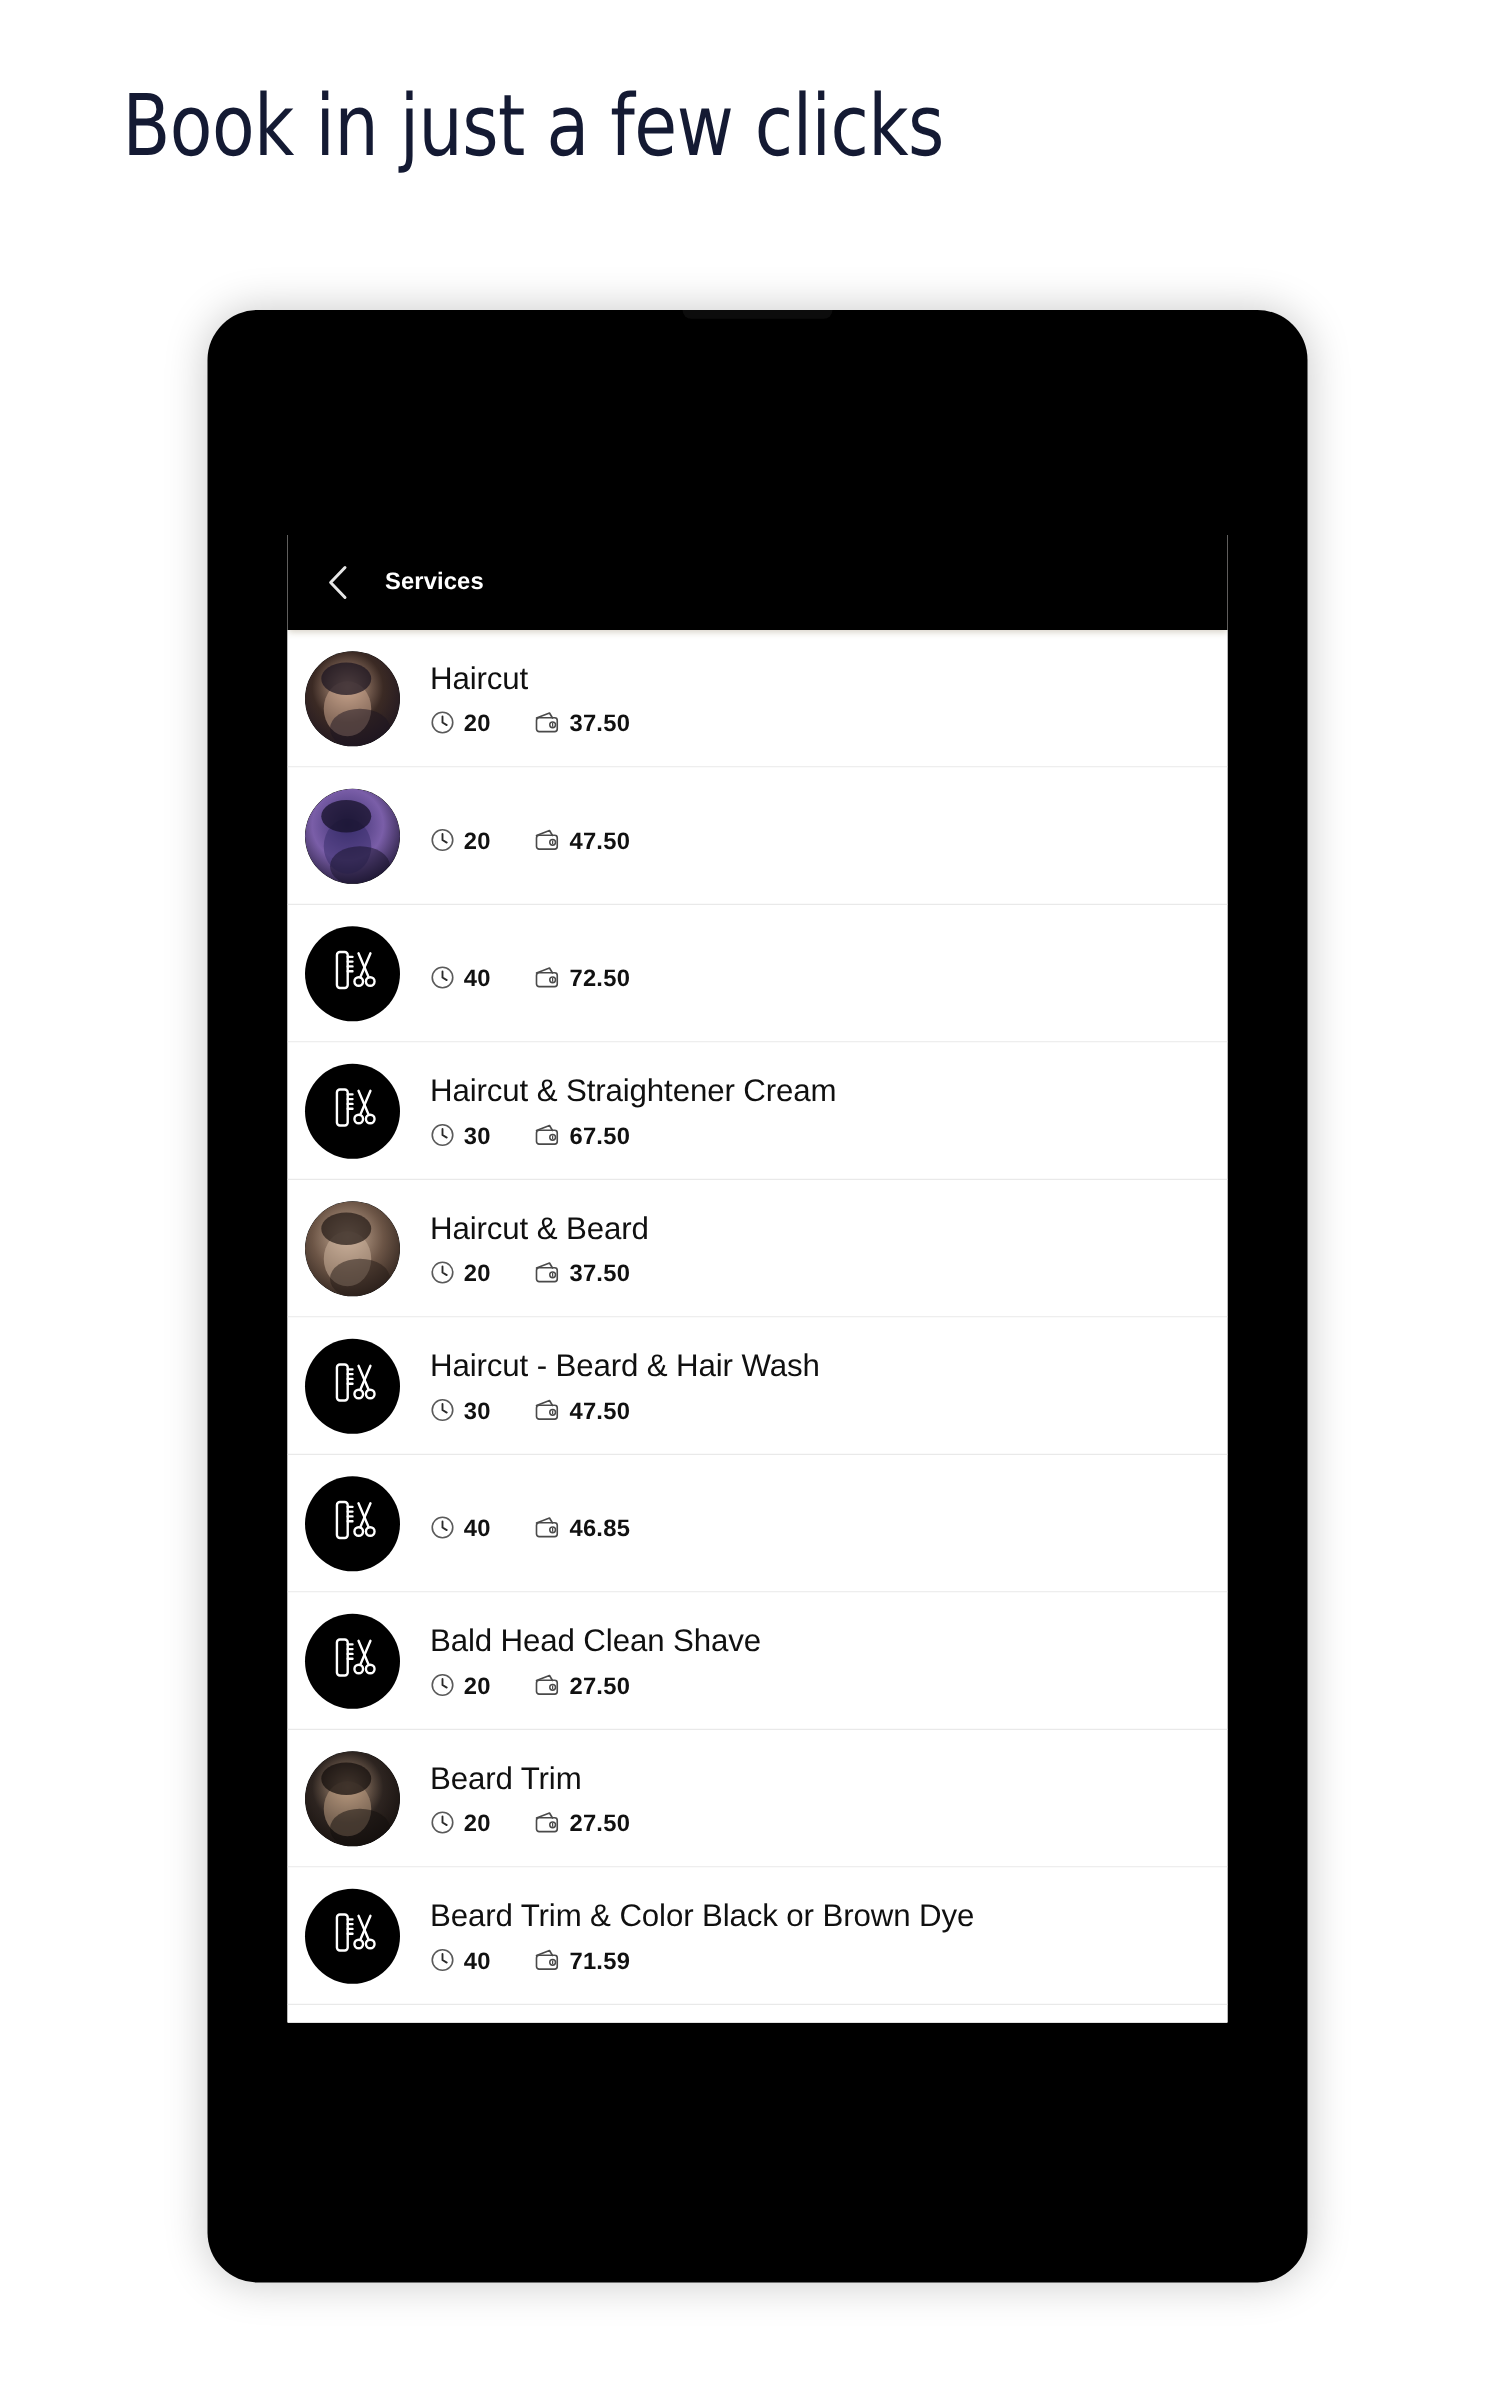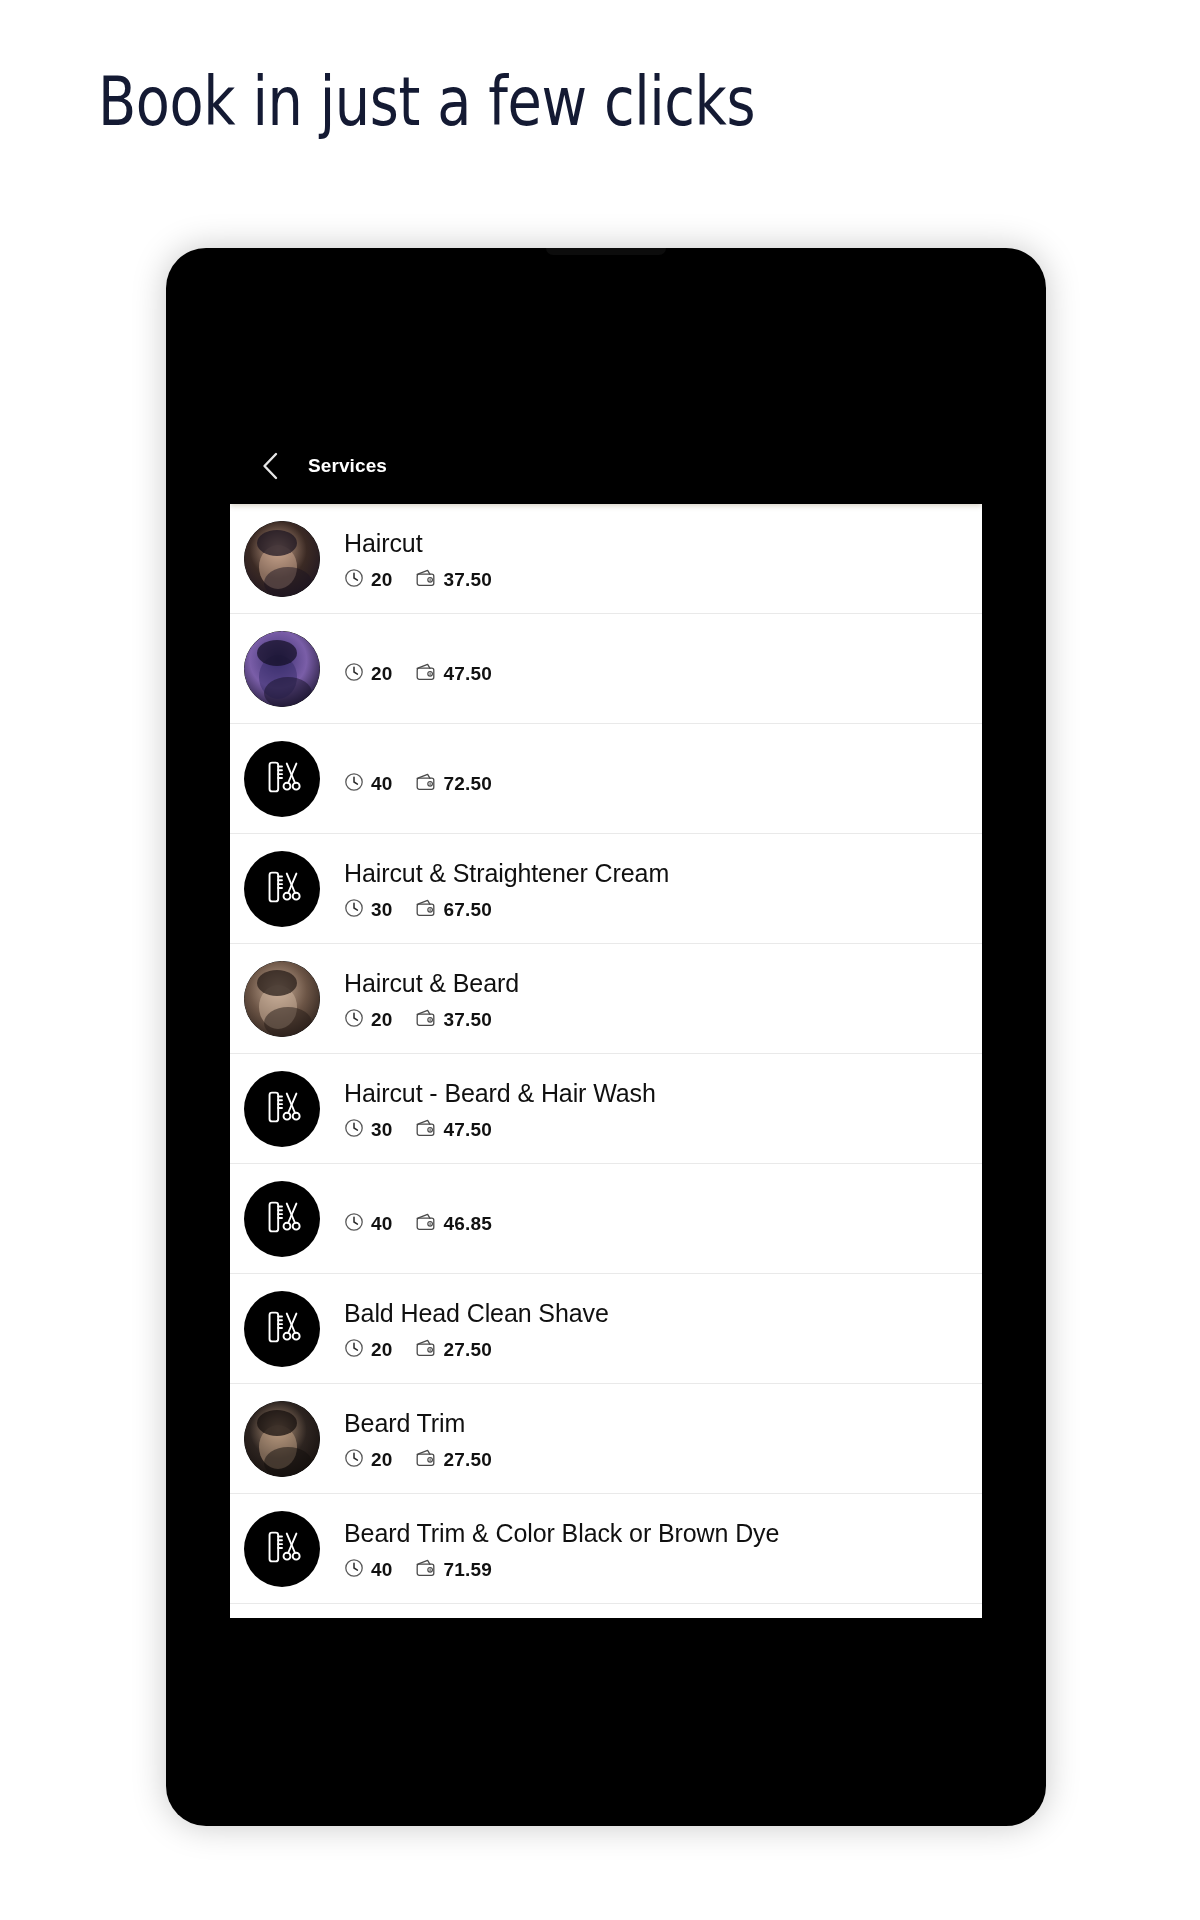--- a/index.html
+++ b/index.html
@@ -142,21 +142,21 @@
     line-height: 32px;
     font-weight: 400;
     color: #101010;
     letter-spacing: -0.1px;
   }
 
   .row-meta {
     margin-top: 9px;
     display: flex;
     align-items: center;
-    gap: 8px;
+    gap: 20px;
   }
 
   .meta-chunk {
     display: flex;
     align-items: center;
     gap: 7px;
   }
   .meta-chunk + .meta-chunk { margin-left: 14px; }
 
   .meta-text {

